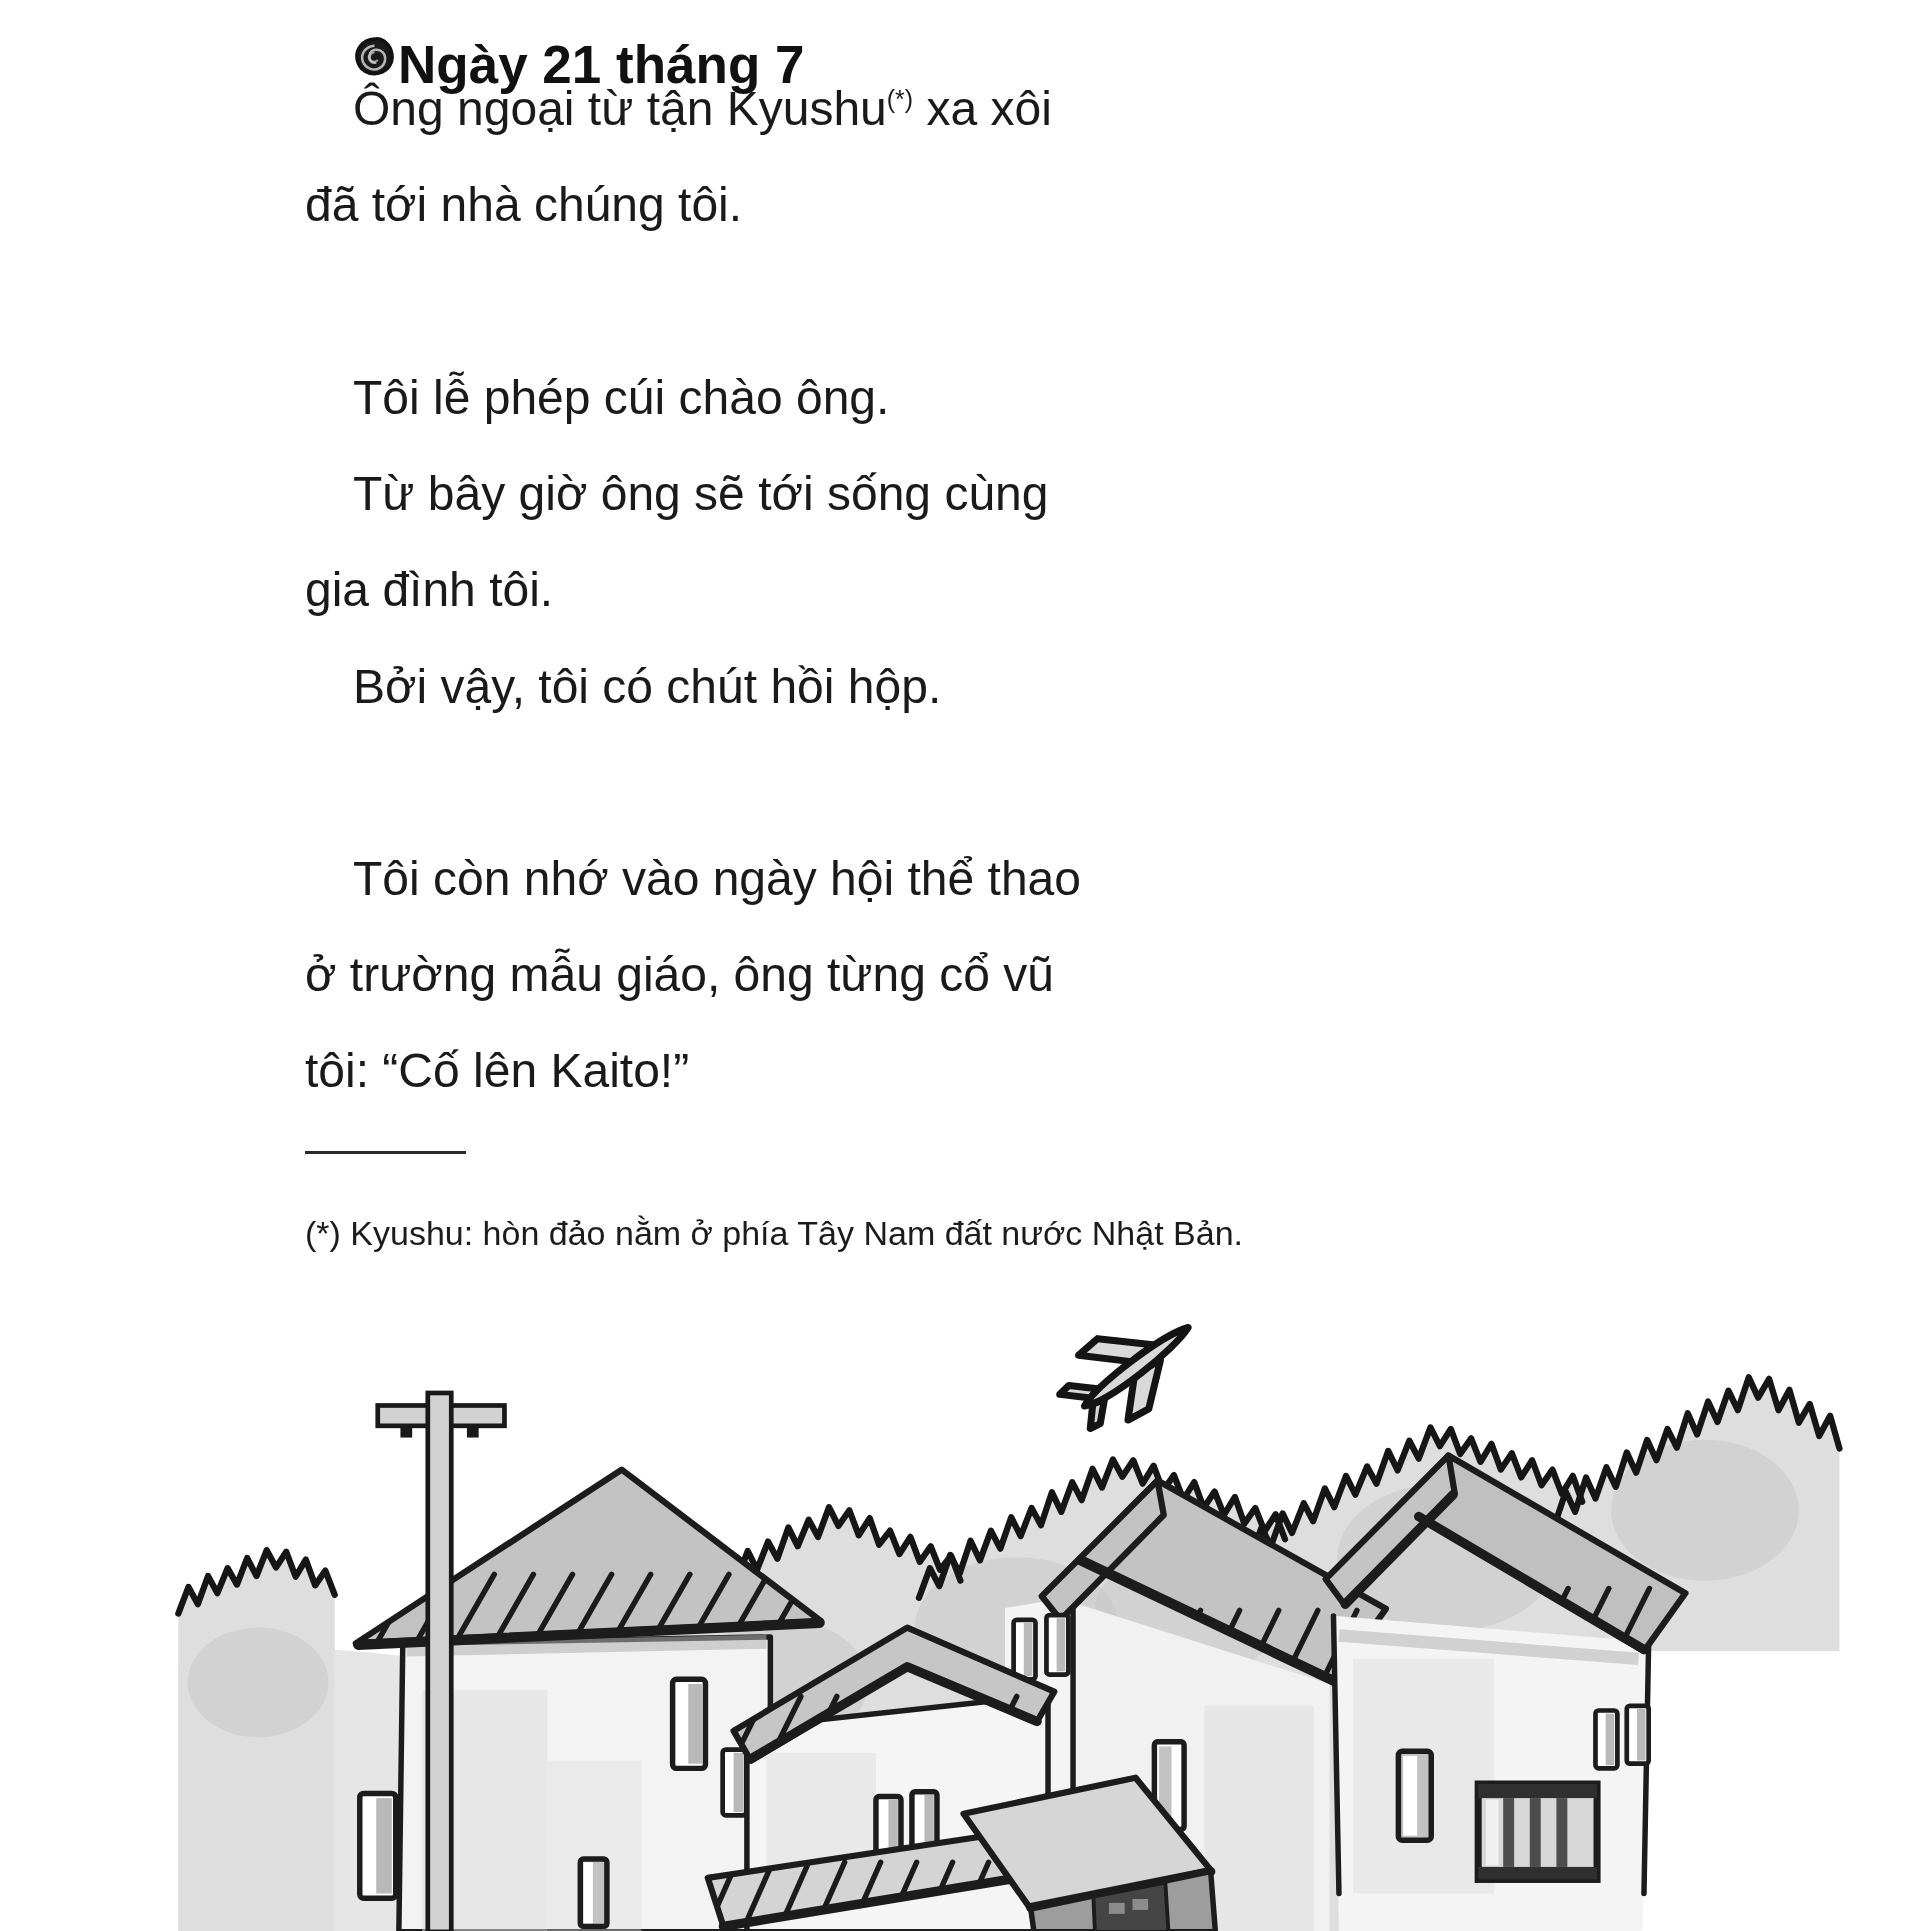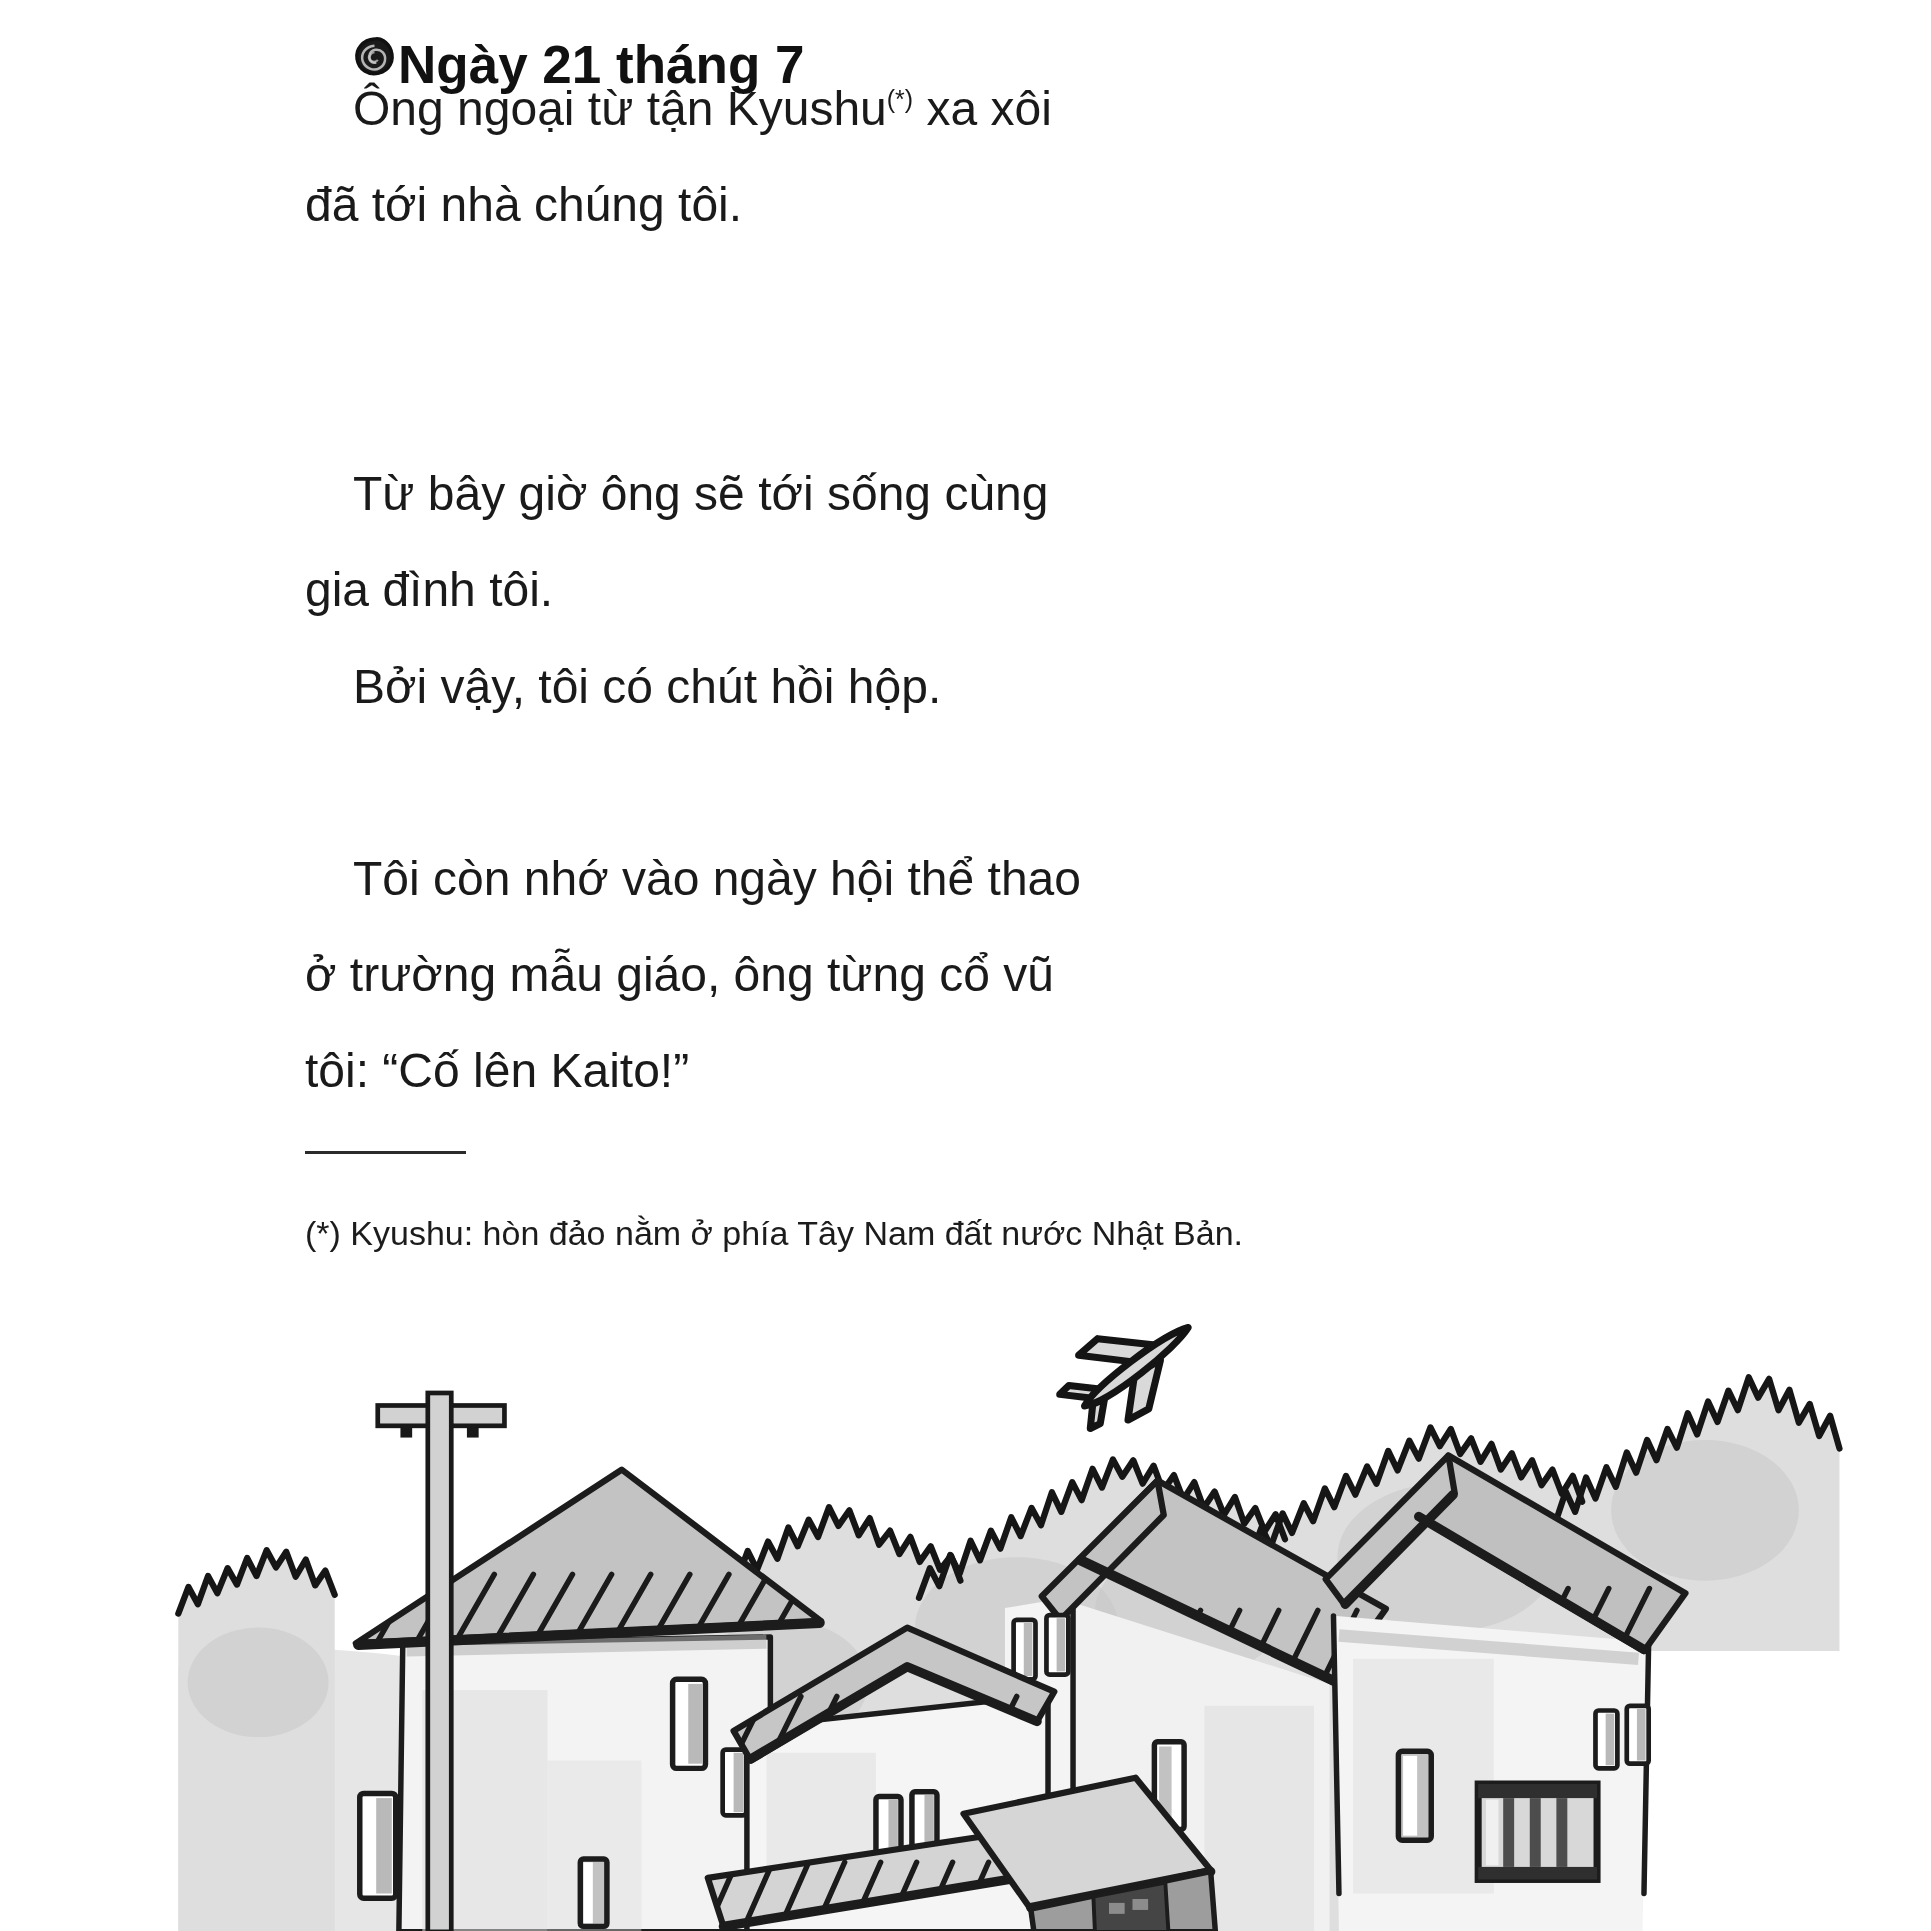--- a/index.html
+++ b/index.html
@@ -34,20 +34,21 @@
       <path d="M27,14 C16,15 10,24 13,33 C16,41 26,45 33,41 C40,37 42,28 37,22 C32,17 23,18 21,25 C19,31 24,36 29,34" stroke="#e9e9e9" stroke-width="3" fill="none" opacity="0.75"></path>
       <path d="M27,22 C22,23 20,27 22,31 C24,34 29,34 31,31" stroke="#cfcfcf" stroke-width="2.5" fill="none" opacity="0.7"></path>
     </svg>
     <div class="title">Ngày 21 tháng 7</div>
   </div>
 
   <div class="line indent" style="top:78px">
     <span>Ông ngoại từ tận Kyushu</span><sup>(*)</sup><span> xa xôi</span>
   </div>
   <div class="line" style="top:174px">đã tới nhà chúng tôi.</div>
+  <div class="line indent" style="top:367px">Tôi lễ phép cúi chào ông.</div>
   <div class="line indent" style="top:463px">Từ bây giờ ông sẽ tới sống cùng</div>
   <div class="line" style="top:559px">gia đình tôi.</div>
   <div class="line indent" style="top:656px">Bởi vậy, tôi có chút hồi hộp.</div>
   <div class="line indent" style="top:848px">Tôi còn nhớ vào ngày hội thể thao</div>
   <div class="line" style="top:944px">ở trường mẫu giáo, ông từng cổ vũ</div>
   <div class="line" style="top:1040px">tôi: “Cố lên Kaito!”</div>
 
   <div class="divider"></div>
   <div class="footnote">(*) Kyushu: hòn đảo nằm ở phía Tây Nam đất nước Nhật Bản.</div>
 

